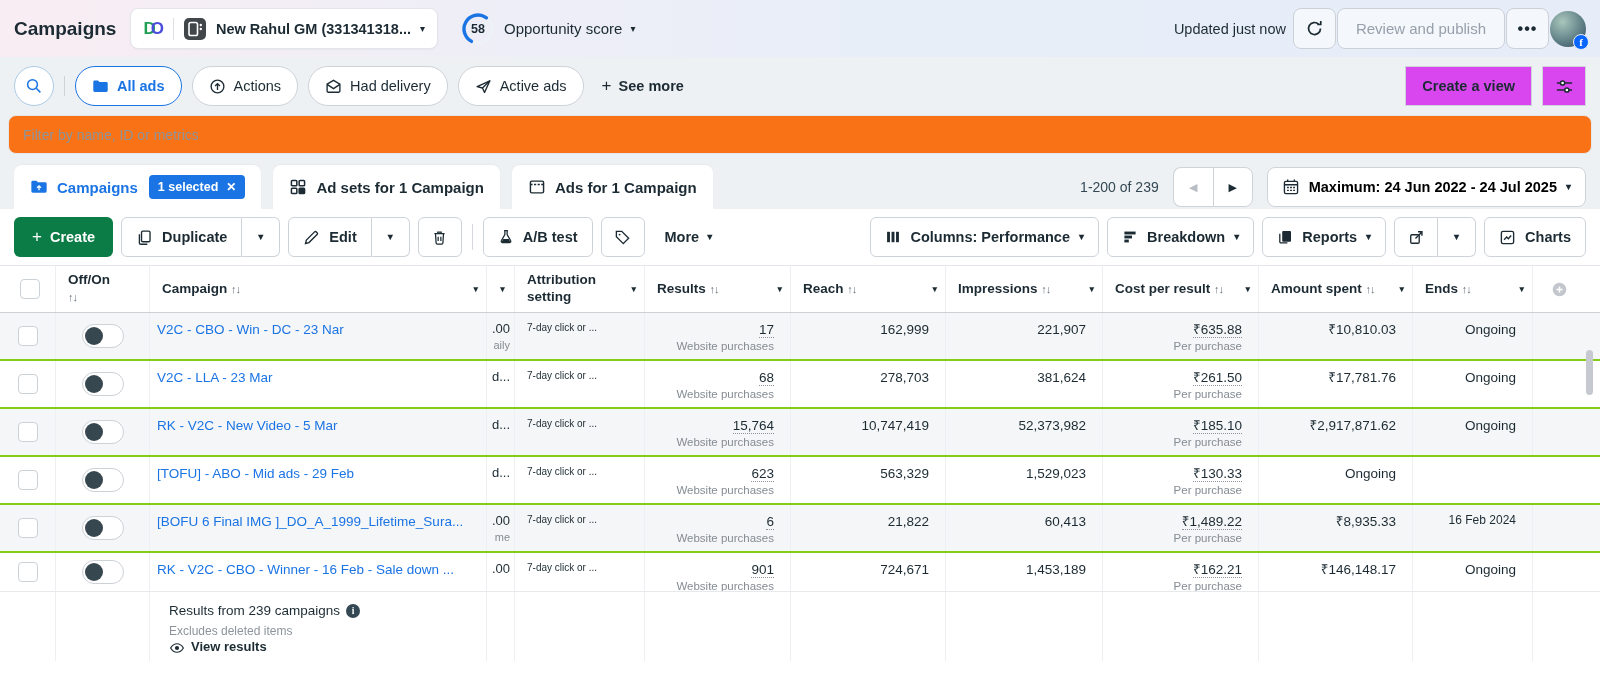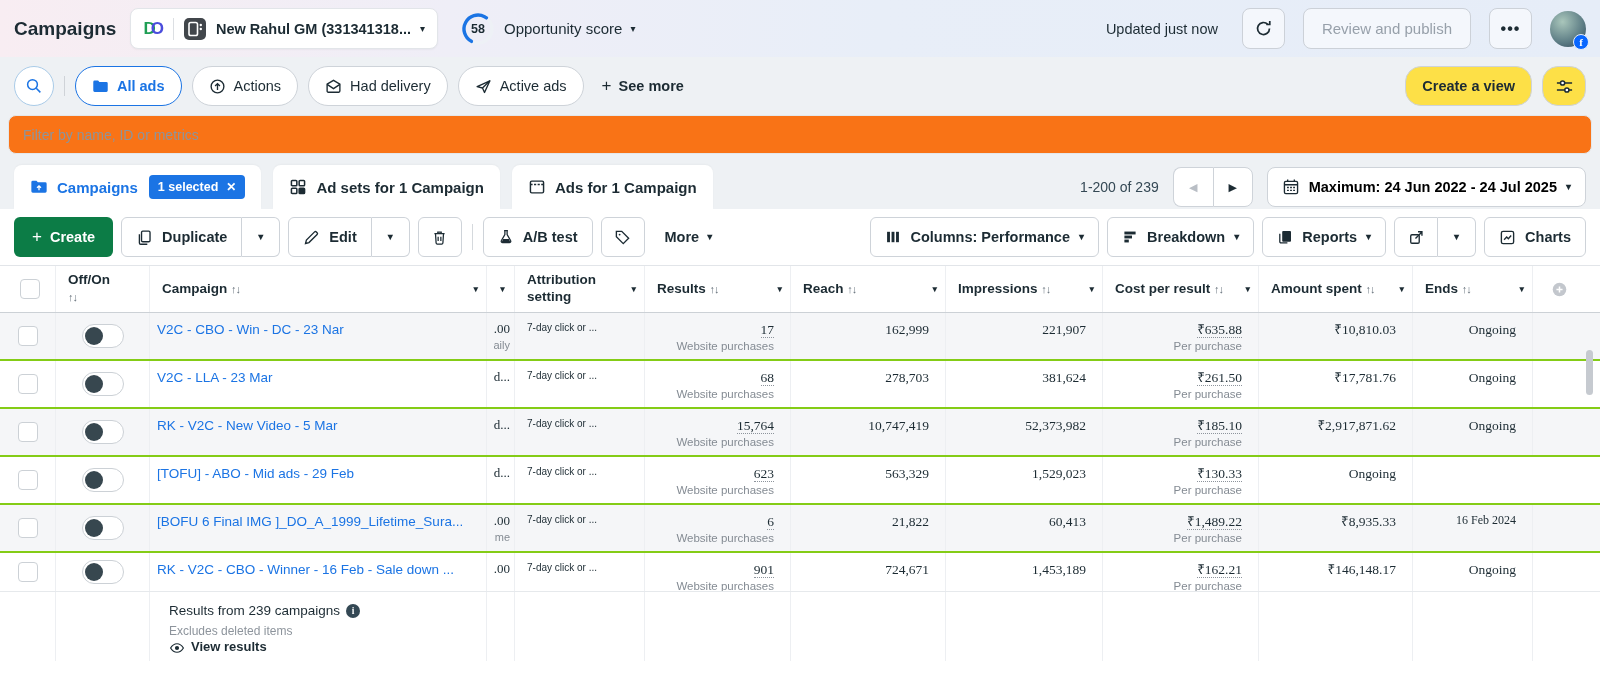--- a/index.html
+++ b/index.html
@@ -20,21 +20,21 @@
   .do-logo { font-weight:900; font-size:17px; letter-spacing:-5px; padding-right:5px; }
   .do-logo .d { color:#1f9e54; } .do-logo .o { color:#4b4ddc; }
   .pill-div { width:1px; height:22px; background:#dcdfe3; }
   .acct-name { font-size:14.5px; font-weight:600; }
   .opp { display:flex; align-items:center; gap:8px; margin-left:22px; }
   .gauge { position:relative; width:36px; height:36px; }
   .gauge svg { position:absolute; inset:0; }
   .gauge b { position:absolute; inset:0; display:flex; align-items:center; justify-content:center;
     font-size:12.5px; font-weight:800; }
   .opp-label { font-size:15px; }
-  .tb-right { margin-left:auto; display:flex; align-items:center; gap:18px; }
+  .tb-right { margin-left:auto; display:flex; align-items:center; gap:1px; }
   .updated { font-size:14.5px; margin-right:6px; }
   .tb-btn { height:41px; background:rgba(255,255,255,.55); border:1px solid #ccd1d8;
     border-radius:8px; display:flex; align-items:center; justify-content:center; color:#1c2b33; }
   .tb-btn.sq { width:43px; }
   .tb-btn.review { padding:4px 18px; font-size:15px; color:#97a0aa; }
   .dots-ic { font-size:16px; letter-spacing:1px; color:#1c2b33; font-weight:700; }
   .avatar { position:relative; width:36px; height:36px; border-radius:50%;
     background:radial-gradient(circle at 35% 30%,#a9c6bb,#5d7d85 60%,#2e4356); }
   .fb-badge { position:absolute; right:-3px; bottom:-3px; width:16px; height:16px; border-radius:50%;
     background:#0866ff; color:#fff; font-size:11px; font-weight:700; display:flex;
@@ -45,21 +45,21 @@
   .search-btn { width:40px; height:40px; border-radius:50%; background:#fff;
     border:1px solid #a9cbe8; color:#1b74e4; display:flex; align-items:center; justify-content:center; }
   .vdiv { width:1px; height:20px; background:#cfd3d8; }
   .pill { height:40px; border-radius:20px; background:#fff; border:1px solid #ced3d9;
     display:flex; align-items:center; gap:8px; padding:0 16px; font-size:14.5px; color:#1c2b33; }
   .pill.active { border-color:#1b74e4; color:#1b74e4; font-weight:700; }
   .see-more { background:none; border:none; display:flex; align-items:center; gap:7px;
     font-size:14.5px; font-weight:700; color:#1c2b33; padding:0 8px; }
   .see-more .plus { font-size:17px; font-weight:400; }
   .spacer { flex:1; }
-  .fbtn { height:40px; background:#fde047; border:1px solid #ced3d9; border-radius:16px;
+  .fbtn { height:40px; background:#d946ef; border:1px solid #ced3d9; border-radius:0;
     padding:0 16px; font-size:14.5px; font-weight:600; color:#1c2b33;
     display:flex; align-items:center; justify-content:center; gap:8px; }
   .fbtn.sq { width:44px; padding:0; }
 
   
   .search-row { margin:7px 8px 0; }
   .search-row input { width:100%; height:39px; border:1px solid #e4e7ea; border-radius:8px;
     padding:0 14px; font-size:14px; color:#1c2b33; background:#f97316; outline:none; }
   .search-row input::placeholder { color:#8d949c; }
 
@@ -114,21 +114,21 @@
   .tr.alt { background:#f5f6f8; }
   .tr.clip { height:38px; border-bottom:none; }
   .c-center { display:flex; align-items:center; justify-content:center; padding-top:0; }
   .checkbox { width:20px; height:20px; background:#fff; border:1px solid #ccd1d6; border-radius:4px; }
   .toggle { width:42px; height:24px; border:1px solid #ccd1d6; border-radius:13px; background:#fff;
     position:relative; display:inline-block; }
   .toggle::after { content:""; position:absolute; left:2px; top:2px; width:18px; height:18px;
     border-radius:50%; background:#37474f; }
   .camp-link { color:#1b74e4; font-size:13.5px; text-decoration:none; white-space:nowrap;
     display:block; padding-left:7px; }
-  .num { font-size:13.5px; color:#1c2b33; text-align:right; padding-right:16px; white-space:nowrap;font-family:Liberation Serif, serif; }
+  .num { font-size:13.5px; color:#1c2b33; text-align:right; padding-right:16px; white-space:nowrap; }
   .sub { font-size:11.5px; color:#848b93; text-align:right; padding-right:16px; white-space:nowrap; }
   .dotted { border-bottom:1px dotted #8d949c; }
   .c-attr { font-size:10px; padding-left:12px; white-space:nowrap; }
   .c-budget .num { padding-right:4px; font-size:13px; }
   .c-budget .sub { padding-right:4px; font-size:11px; }
   .small-ends .e-val { font-size:12px; }
   .plus-circle { margin-left:6px; }
 
   
   .tfoot { background:#fff; height:70px; border-top:1px solid #e6e9ec; }

